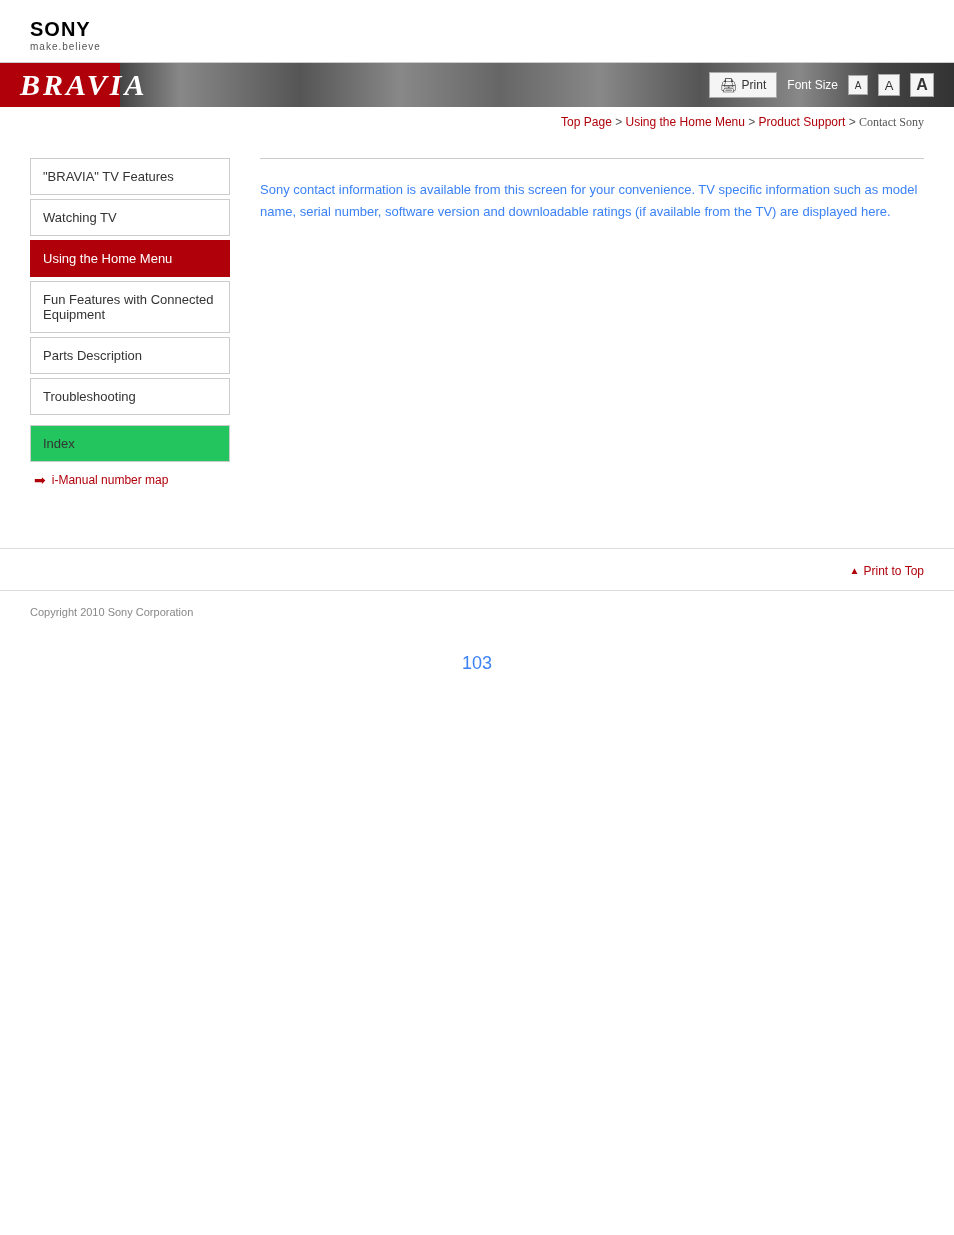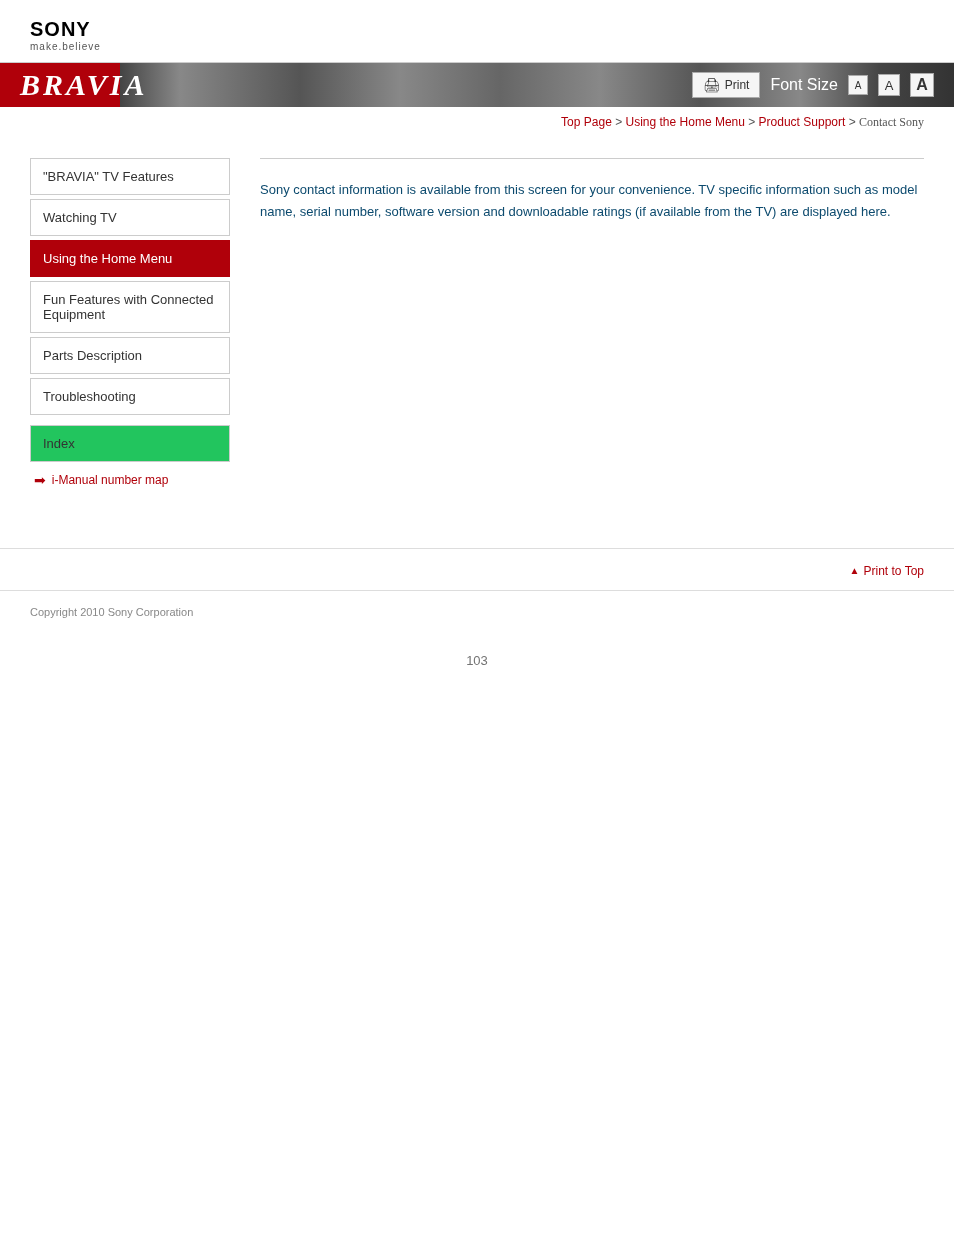--- a/index.html
+++ b/index.html
@@ -41,21 +41,21 @@
       border: 1px solid #aaa;
       padding: 4px 10px;
       font-size: 12px;
       cursor: pointer;
       display: flex;
       align-items: center;
       gap: 4px;
       color: #333;
     }
     .print-icon { font-size: 14px; }
-    .font-size-label { font-size: 16px; color: #fff; }
+    .font-size-label { font-size: 12px; color: #fff; }
     .font-btn {
       background: #f5f5f5;
       border: 1px solid #aaa;
       cursor: pointer;
       display: inline-flex;
       align-items: center;
       justify-content: center;
       color: #333;
     }
     .font-btn.small { font-size: 10px; width: 20px; height: 20px; }
@@ -126,21 +126,21 @@
       padding: 20px 30px 20px 20px;
     }
     .content-divider {
       border: none;
       border-top: 1px solid #ccc;
       margin-bottom: 20px;
     }
     .content-body {
       font-size: 13px;
       line-height: 1.7;
-      color: #0c4a6e;
+      color: #3b82f6;
     }
 
     
     .return-top-bar {
       text-align: right;
       padding: 12px 30px;
       border-top: 1px solid #ddd;
       margin-top: 20px;
     }
     .return-top-link {
@@ -159,22 +159,22 @@
       border-top: 1px solid #ddd;
       padding: 15px 30px;
       font-size: 11px;
       color: #888;
     }
 
     
     .page-number {
       text-align: center;
       padding: 20px;
-      font-size: 13px;
-      color: #737373;
+      font-size: 18px;
+      color: #3b82f6;
     }
   </style>
 </head>
 <body>
 
 <div class="header">
   <div class="sony-logo">
     <span class="sony-logo-text">SONY</span>
     <span class="sony-tagline">make.believe</span>
   </div>

